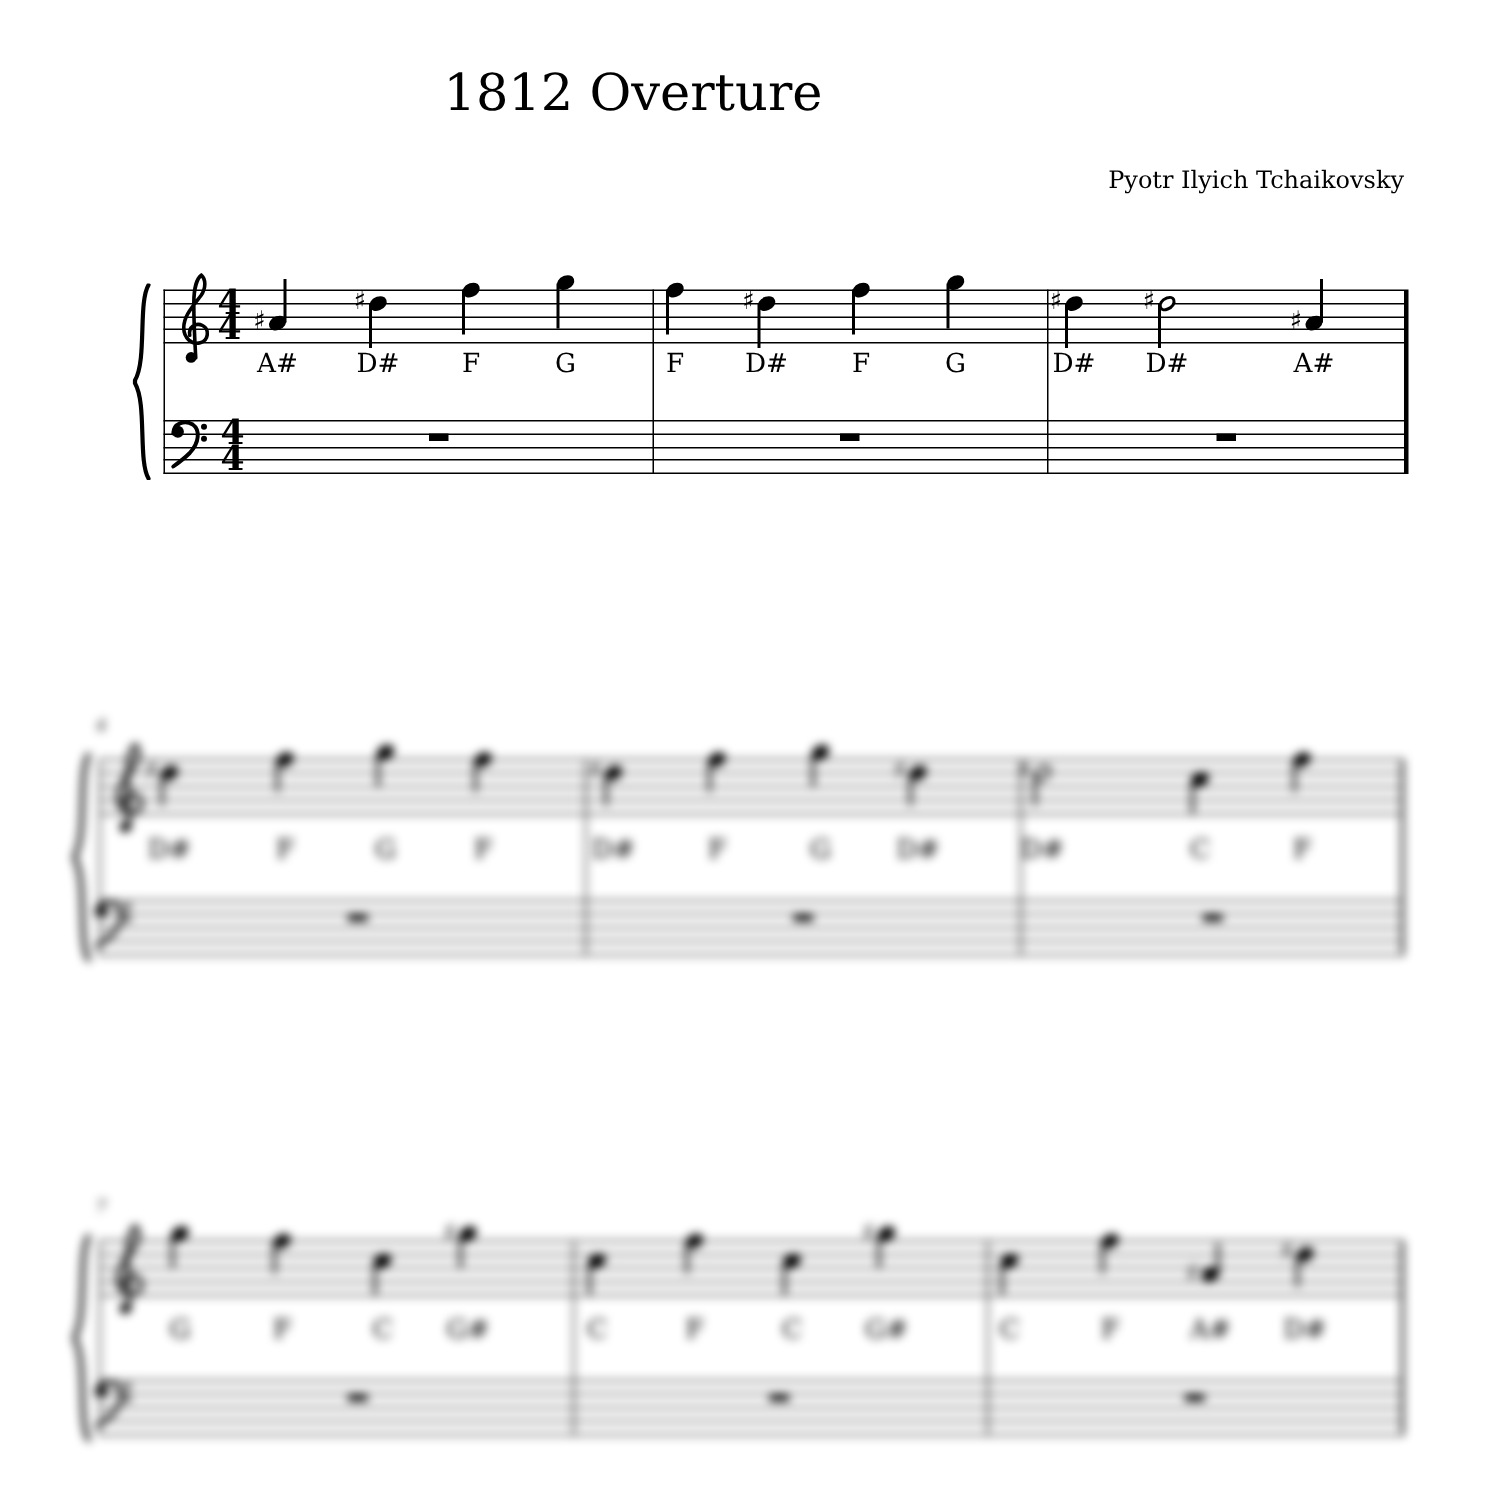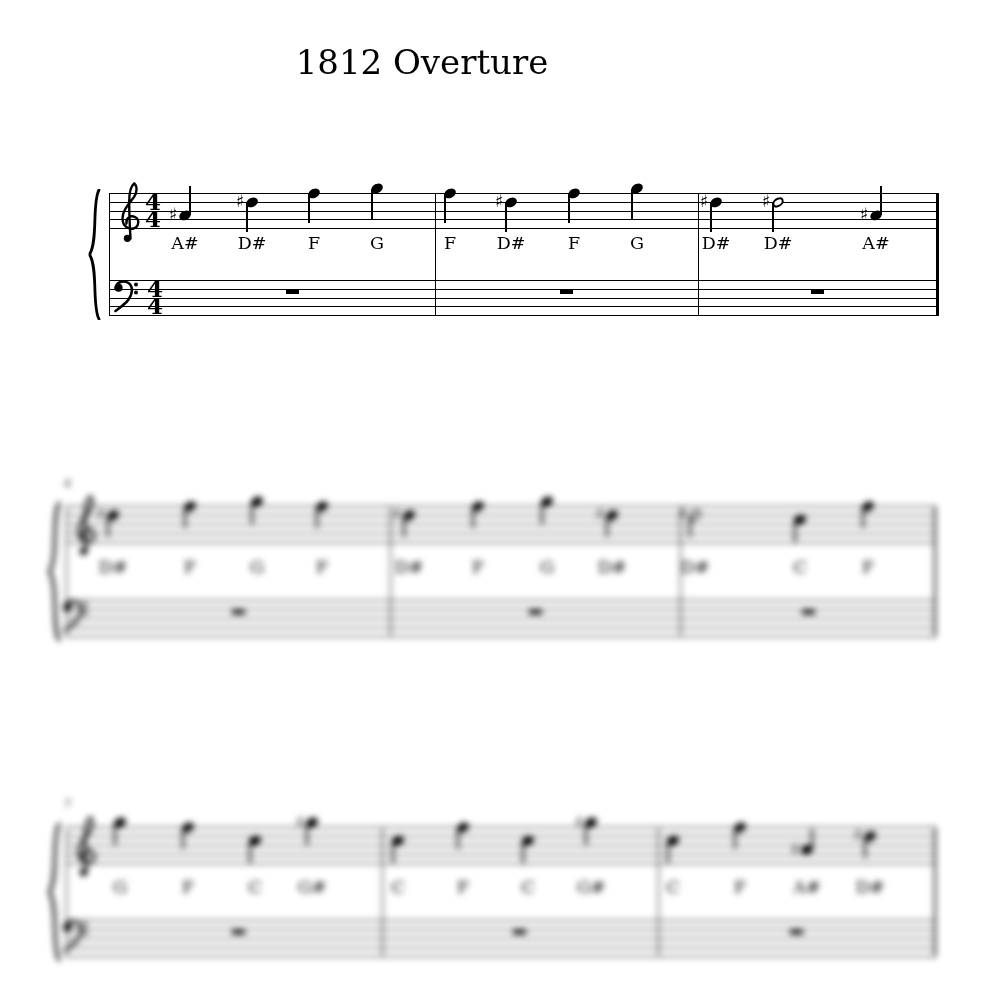--- a/index.html
+++ b/index.html
@@ -25,20 +25,21 @@
   .tsig{position:absolute;width:30px;text-align:center;font-size:23px;line-height:22px;font-weight:bold;}
   .mnum{position:absolute;font-size:11px;line-height:11px;font-style:italic;}
   .svgbox{position:absolute;}
   .svgbox svg{display:block;width:100%;height:100%;}
 </style>
 </head>
 <body>
 
 <div class="page">
   <h1 class="title">1812 Overture</h1>
+  <div class="composer">Pyotr Ilyich Tchaikovsky</div>
   <div id="score">
       <div class="system">
         <div class="hl" style="left: 109px; top: 193px; width: 827px;"></div>
         <div class="hl" style="left: 109px; top: 280px; width: 827px;"></div>
         <div class="hl" style="left: 109px; top: 201.75px; width: 827px;"></div>
         <div class="hl" style="left: 109px; top: 288.75px; width: 827px;"></div>
         <div class="hl" style="left: 109px; top: 210.5px; width: 827px;"></div>
         <div class="hl" style="left: 109px; top: 297.5px; width: 827px;"></div>
         <div class="hl" style="left: 109px; top: 219.25px; width: 827px;"></div>
         <div class="hl" style="left: 109px; top: 306.25px; width: 827px;"></div>

